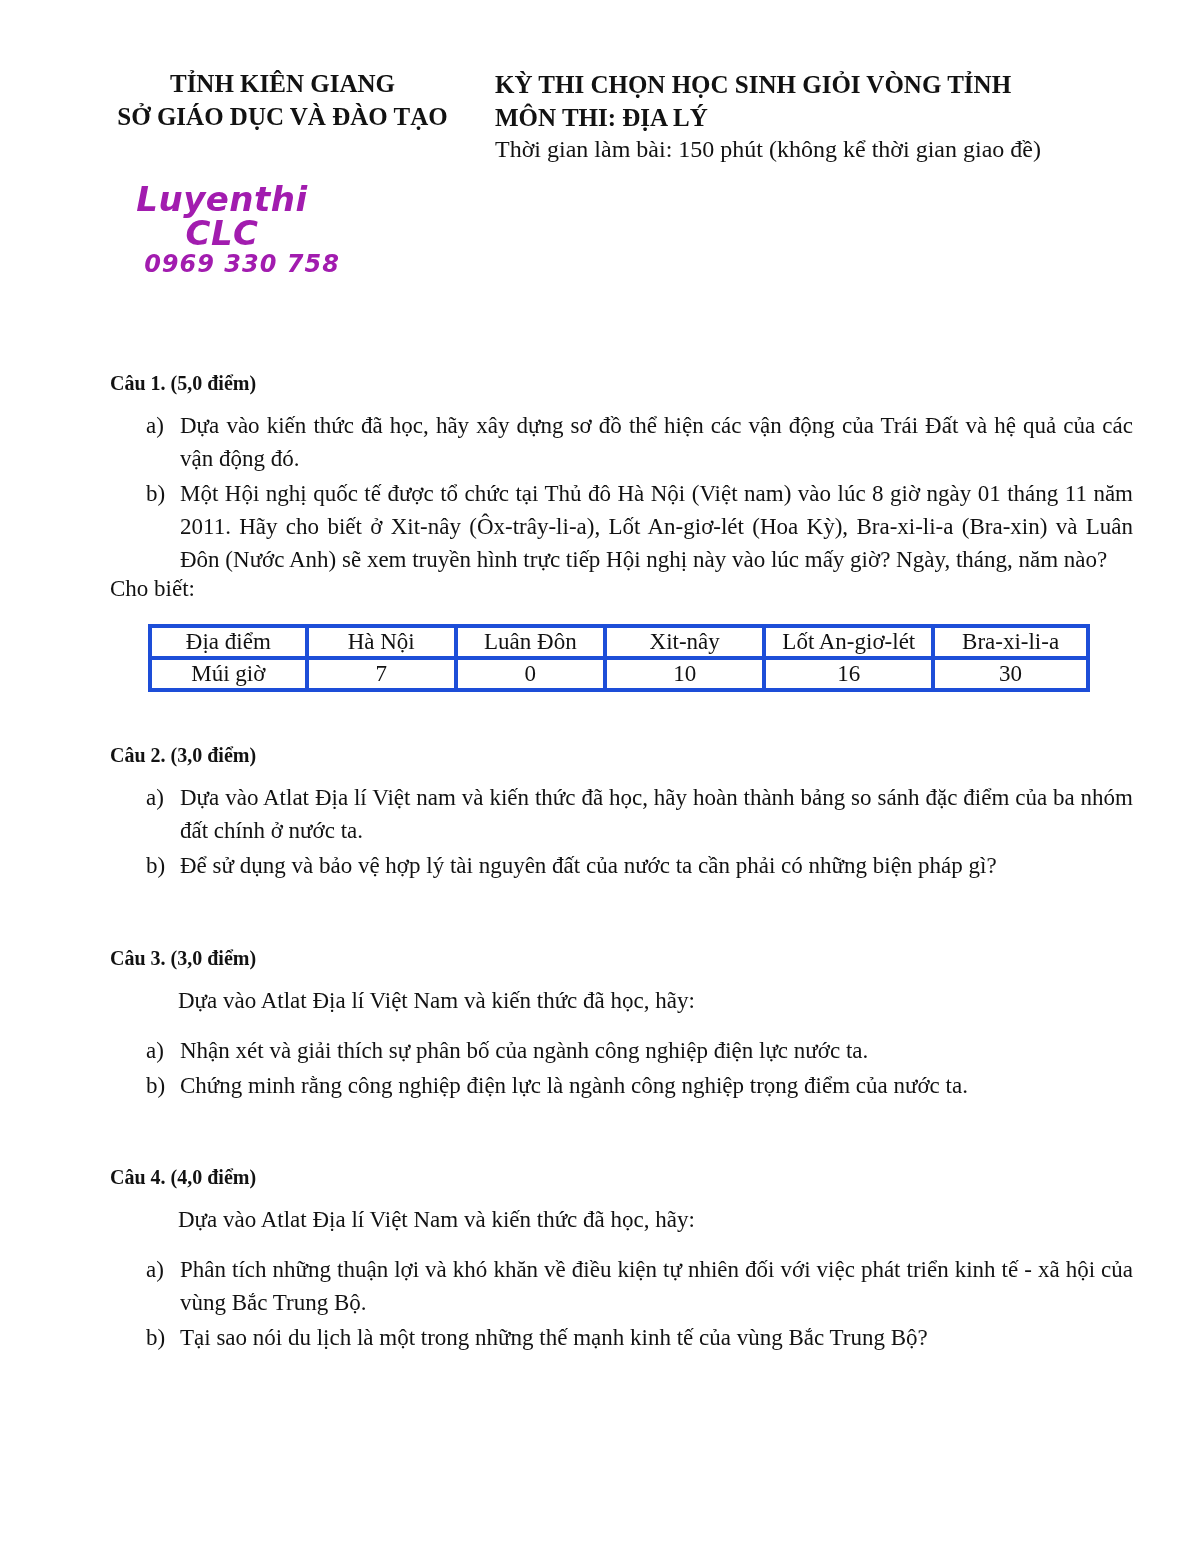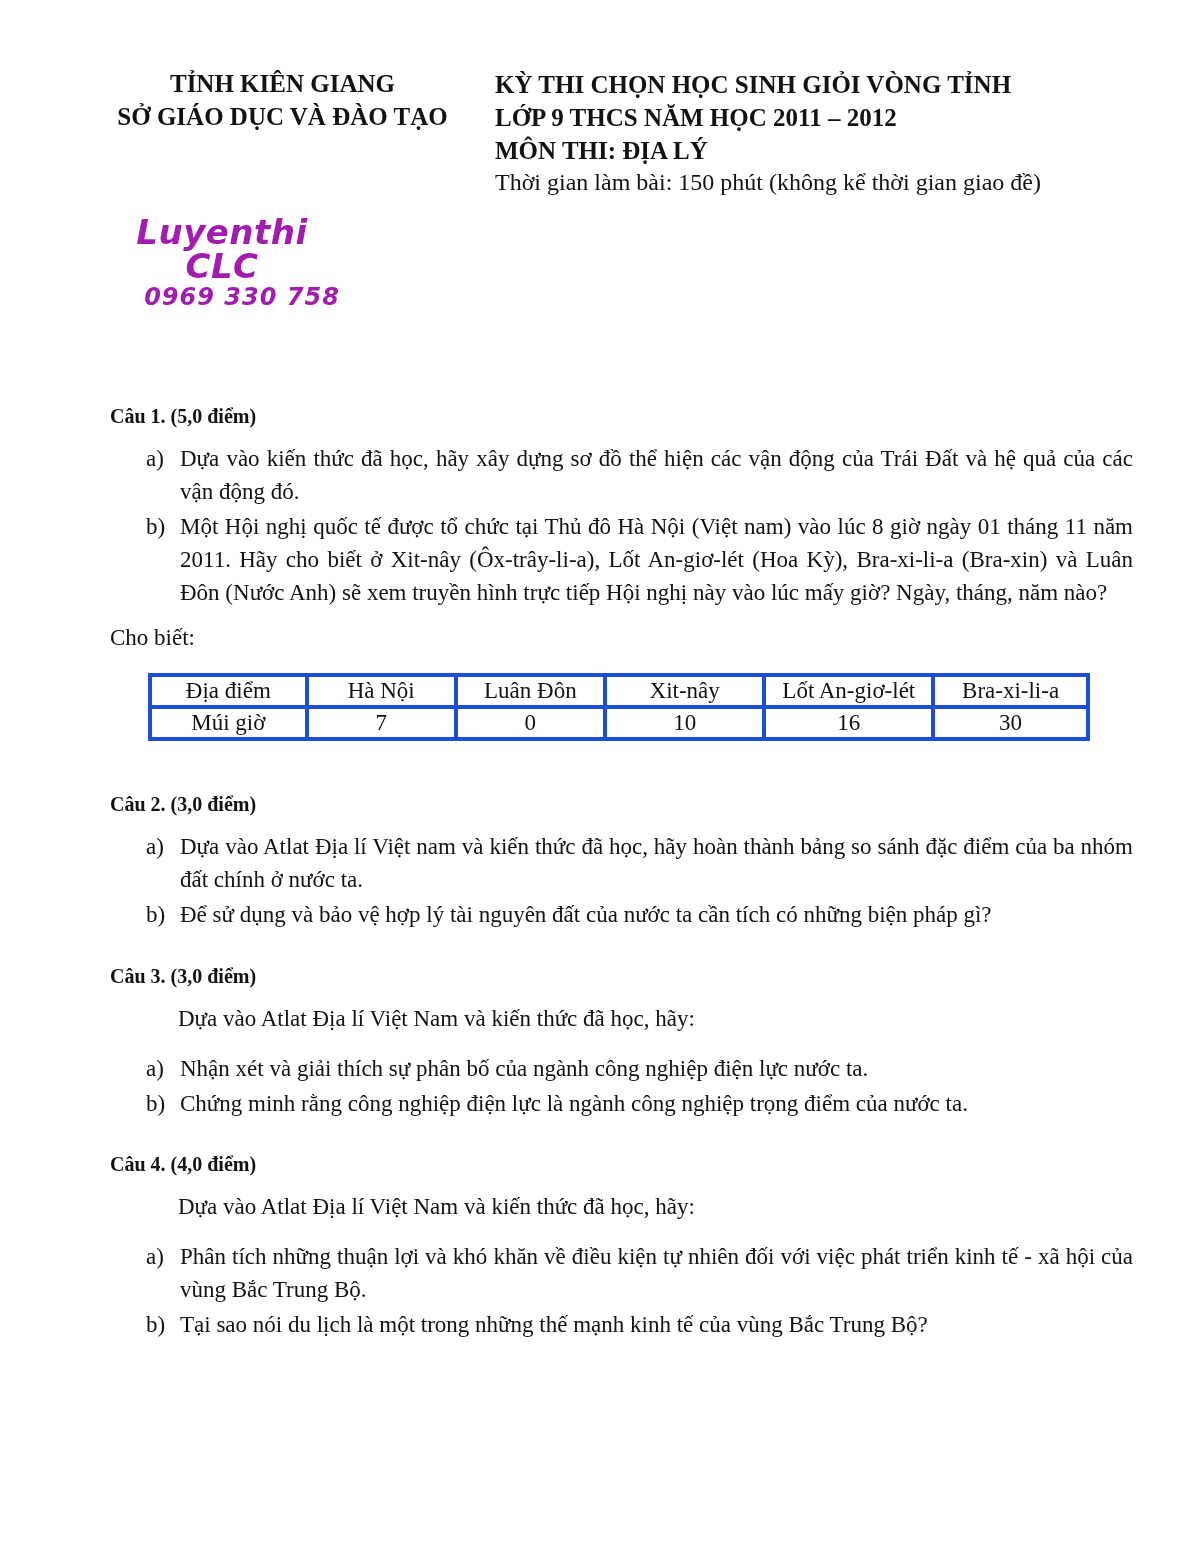--- a/index.html
+++ b/index.html
@@ -49,52 +49,51 @@
   .logo-phone { font-size: 24px; margin-top: 2px; margin-left: 40px; letter-spacing: 1px; }
 
   
   .content { margin-top: 96px; padding-left: 25px; }
   .question-title { font-weight: bold; font-size: 20px; }
   .q-items { margin-top: 14px; }
   .item { display: flex; font-size: 23px; line-height: 1.44; margin-top: 2px; }
   .marker { flex: none; width: 34px; margin-left: 36px; }
   .item-text { flex: 1; text-align: justify; padding-right: 2px; }
   .intro { font-size: 23px; margin: 18px 0 20px 68px; }
-  .note { font-size: 23px; margin-top: 16px; }
+  .note { font-size: 23px; }
 
   
   .tz-table {
     border-collapse: collapse;
     margin: 22px 0 0 38px;
     width: 942px;
     font-size: 23px;
     table-layout: fixed;
   }
   .tz-table td {
     border: 4px solid #1d4ed8;
     text-align: center;
     height: 21px;
     padding: 1px 0;
   }
   .gap-q { margin-top: 52px; }
-  .gap-q-lg { margin-top: 33px; }
+  .gap-q-lg { margin-top: 64px; }
 </style>
 </head>
 <body>
 
 <div class="page">
 
   <div class="header">
     <div class="header-left">
       <div>TỈNH KIÊN GIANG</div>
       <div>SỞ GIÁO DỤC VÀ ĐÀO TẠO</div>
     </div>
     <div class="header-right">
       <div class="bold">KỲ THI CHỌN HỌC SINH GIỎI VÒNG TỈNH</div>
-      <div class="bold">LỚP 9 THCS NĂM HỌC 2011 – 2012</div>
       <div class="bold">MÔN THI: ĐỊA LÝ</div>
       <div>Thời gian làm bài: 150 phút (không kể thời gian giao đề)</div>
     </div>
   </div>
 
   <div class="logo" style="color: #a21caf;">
     <div class="logo-name">Luyenthi CLC</div>
     <div class="logo-phone">0969 330 758</div>
   </div>
 
@@ -145,21 +144,21 @@
 
     <section class="gap-q">
       <div class="question-title">Câu 2. (3,0 điểm)</div>
       <div class="q-items">
         <div class="item">
           <span class="marker">a)</span>
           <span class="item-text">Dựa vào Atlat Địa lí Việt nam và kiến thức đã học, hãy hoàn thành bảng so sánh đặc điểm của ba nhóm đất chính ở nước ta.</span>
         </div>
         <div class="item">
           <span class="marker">b)</span>
-          <span class="item-text">Để sử dụng và bảo vệ hợp lý tài nguyên đất của nước ta cần tích có những biện pháp gì?</span>
+          <span class="item-text">Để sử dụng và bảo vệ hợp lý tài nguyên đất của nước ta cần phải có những biện pháp gì?</span>
         </div>
       </div>
     </section>
 
     <section class="gap-q-lg">
       <div class="question-title">Câu 3. (3,0 điểm)</div>
       <div class="intro">Dựa vào Atlat Địa lí Việt Nam và kiến thức đã học, hãy:</div>
       <div class="q-items">
         <div class="item">
           <span class="marker">a)</span>

